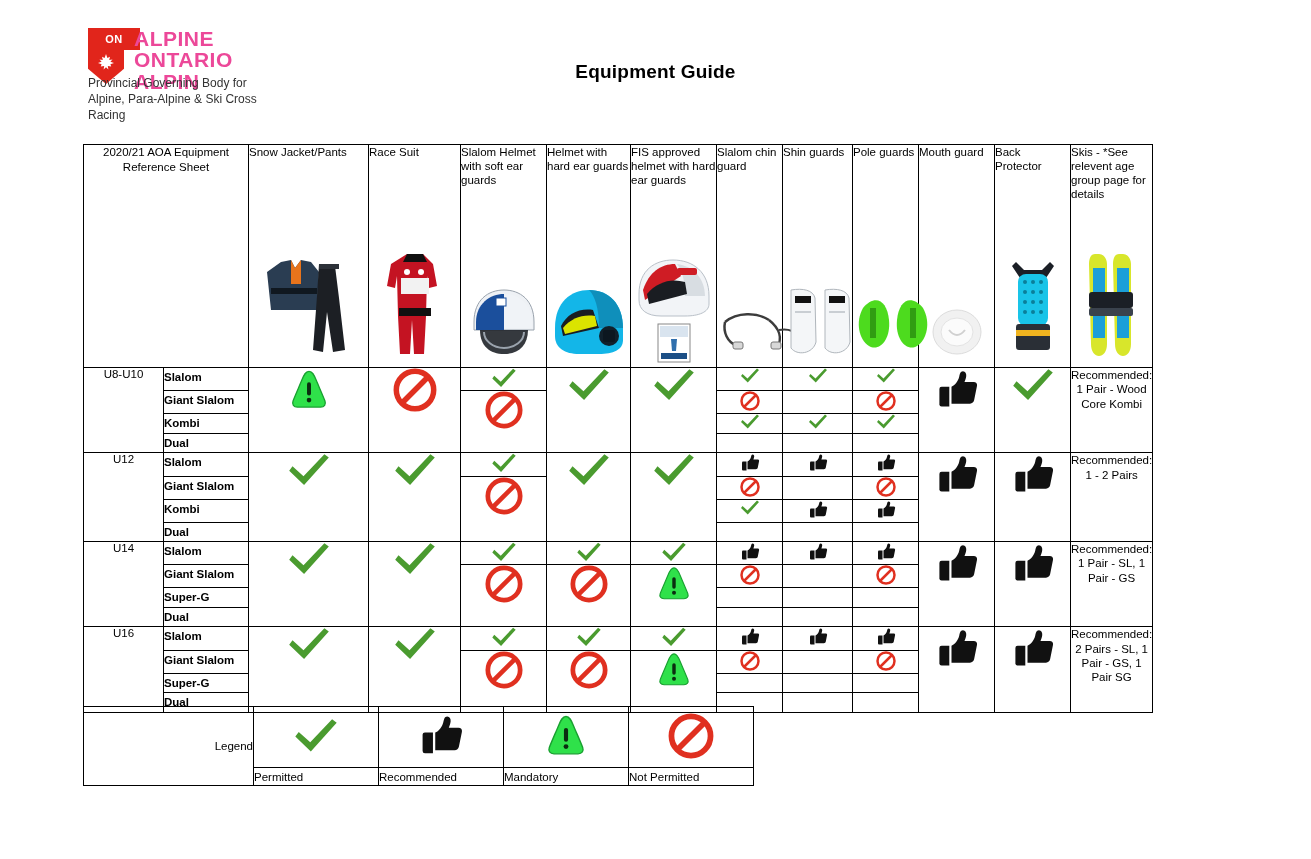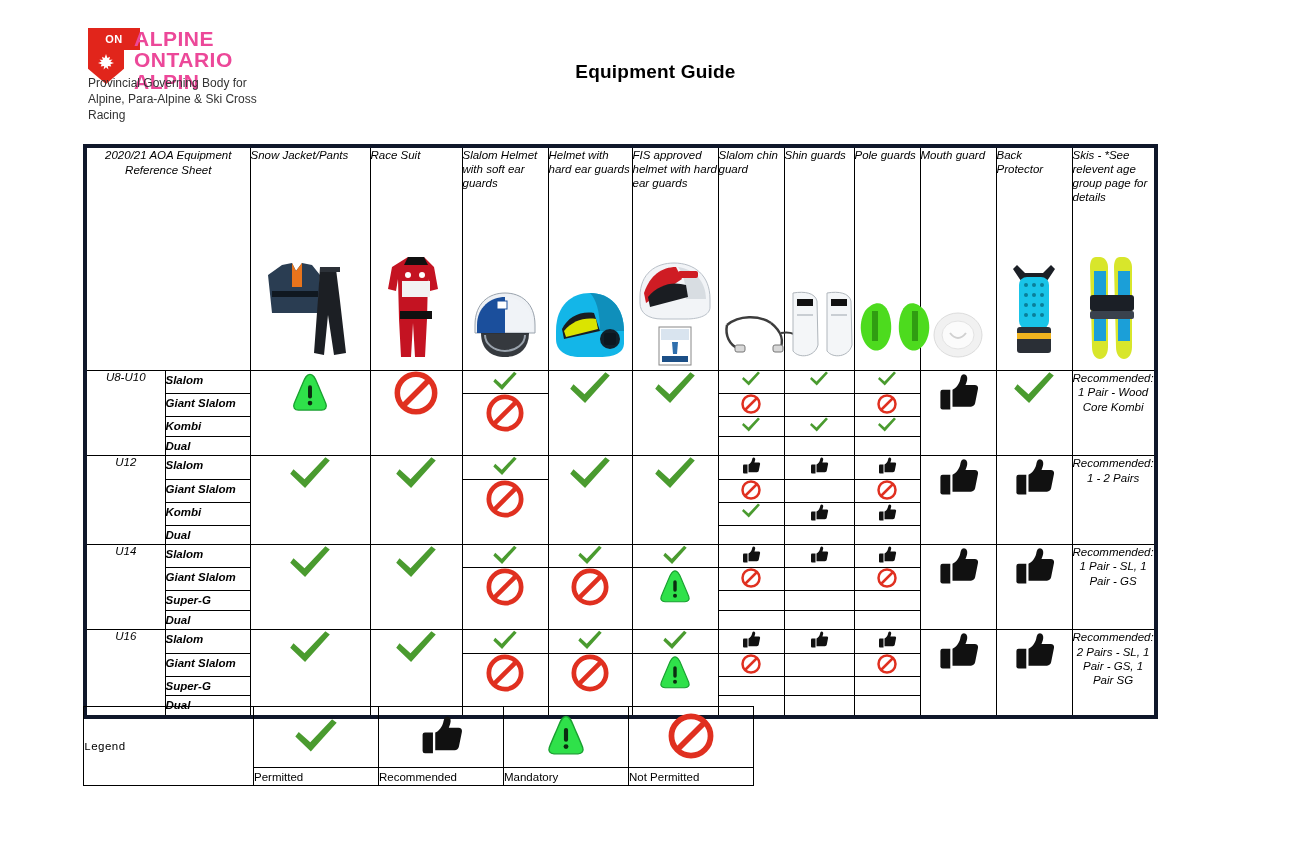--- a/index.html
+++ b/index.html
@@ -33,23 +33,22 @@
   .logo-tag{position:absolute;left:0;top:47px;width:175px;font-size:12px;color:#333;line-height:1.35;}
   .doc-title{
     position:absolute;left:0;top:33px;width:1311px;text-align:center;
     font-size:19px;font-weight:bold;letter-spacing:.2px;margin-top:28px;
   }
 
   
   table{border-collapse:collapse;}
   .main-table{
     position:absolute;left:83px;top:144px;
-    border:4px solid #0f172a;
+    border:1px solid #0f172a;
     table-layout:fixed;
-    font-style:italic;
   }
   .main-table td,.main-table th{
     border:1px solid #000;
     font-size:11.5px;
     vertical-align:top;
     padding:0;
   }
   .hdr-cell{
     padding:3px 4px 0 4px;
     font-size:11.5px;
@@ -74,21 +73,21 @@
   .iconcell{text-align:center;vertical-align:middle;}
   .rec-note{
     text-align:center;vertical-align:middle;font-size:10.5px;line-height:1.25;margin-top:27px;
   }
 
   
   .legend-table{
     position:absolute;left:83px;top:706px;border:1px solid #000;table-layout:fixed;
   }
   .legend-table td{border:1px solid #000;font-size:11.5px;padding:0;}
-  .legend-title{text-align:left;vertical-align:middle;font-family:Liberation Mono, monospace;}
+  .legend-title{text-align:right;vertical-align:middle;}
   .legend-icon{height:60px;text-align:center;vertical-align:middle;}
   .legend-cap{height:17px;padding-left:3px;font-size:11px;vertical-align:middle;}
 
   
   .ic{display:inline-block;line-height:0;}
   .chk{display:inline-block;}
   .no{display:inline-block;}
   .thumb{display:inline-block;}
   .mand{display:inline-block;}
 </style>

